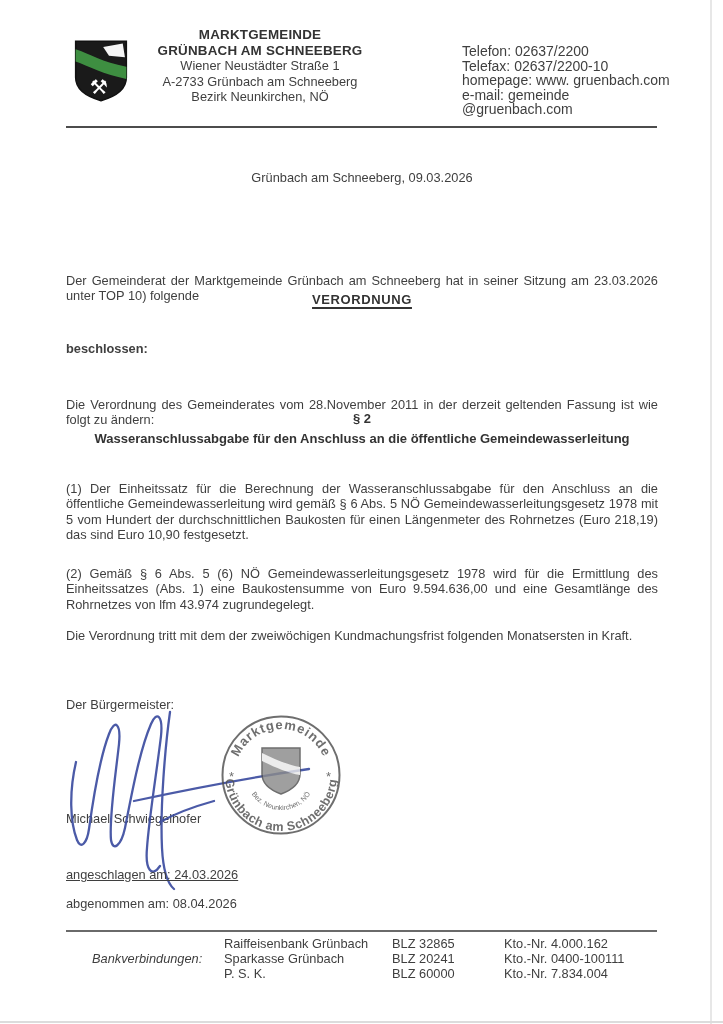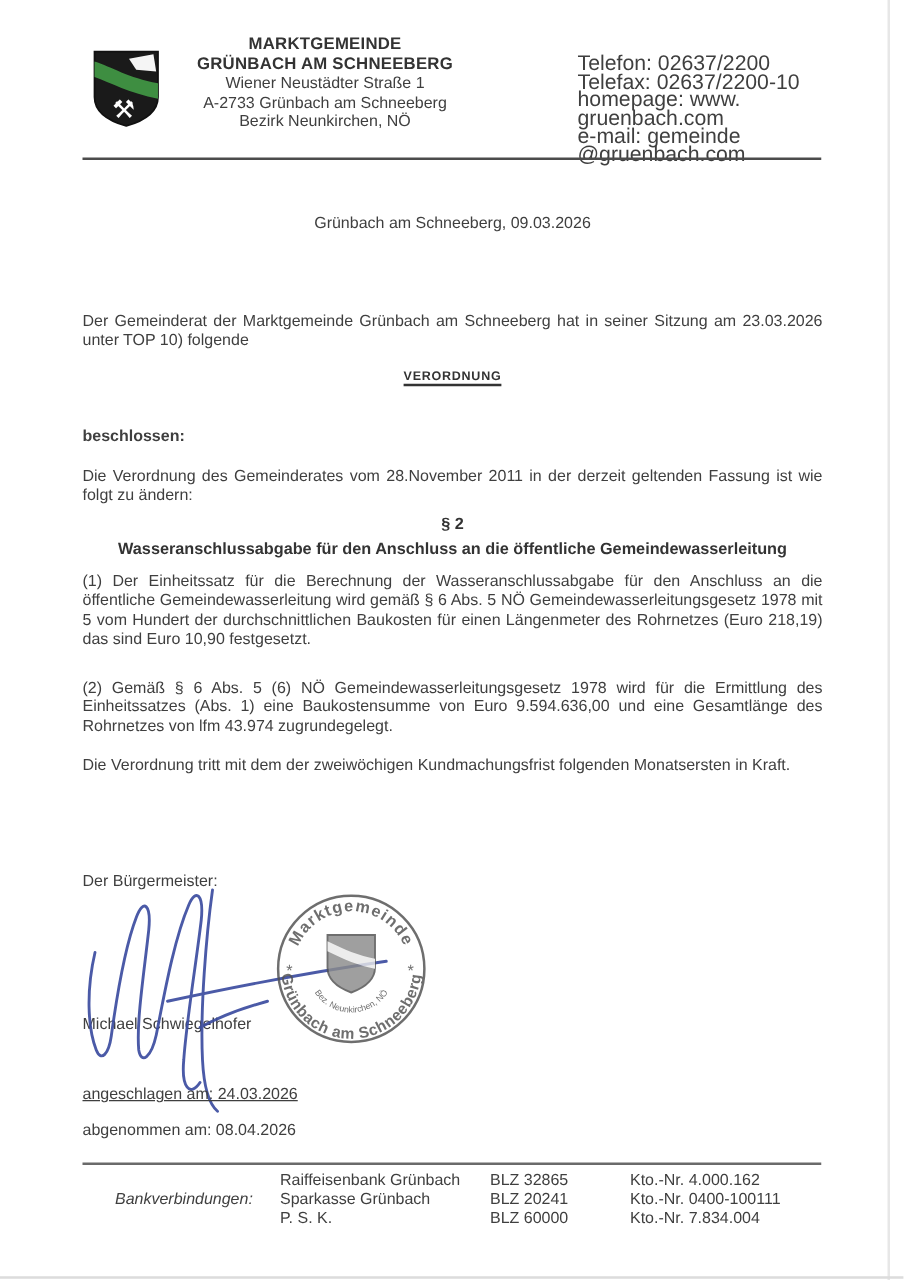--- a/index.html
+++ b/index.html
@@ -3,32 +3,32 @@
 <meta charset="utf-8">
 <style>
   html,body{margin:0;padding:0;background:#ffffff;}
   .page{
     position:relative;width:723px;height:1024px;background:#ffffff;
     font-family:"Liberation Sans","DejaVu Sans",sans-serif;
     color:#3f3f3f;font-size:12.8px;line-height:15.3px;overflow:hidden;
   }
   .abs{position:absolute;}
   .col{left:66px;width:592px;}
-  .just{text-align:justify;}
+  .just{text-align:justify;margin-top:24px;}
   .ctr{text-align:center;}
   .rgt{text-align:center;}
   .b{font-weight:bold;color:#333;}
   
   .crest{left:72px;top:38px;width:58px;height:66px;}
   .org-block{left:138px;top:27px;width:244px;text-align:center;line-height:15.5px;}
   .org-block .b{font-size:13.4px;letter-spacing:.2px;}
-  .contact-block{left:462px;top:44px;width:215px;line-height:14.6px;font-size:17px;}
+  .contact-block{left:462px;top:44px;width:215px;line-height:14.6px;font-size:14px;}
   .hrule{left:66px;top:126px;width:591px;height:2px;background:#4c4c4c;}
   
-  .doc-title{font-size:10px;letter-spacing:.6px;text-decoration:underline;text-underline-offset:3px;text-decoration-thickness:1.6px;}
+  .doc-title{font-size:13px;letter-spacing:.6px;text-decoration:underline;text-underline-offset:3px;text-decoration-thickness:1.6px;}
   .sec-head{font-size:13px;}
   
   .sig-svg{left:64px;top:700px;width:270px;height:192px;pointer-events:none;}
   .stamp{left:218px;top:712px;width:126px;height:126px;opacity:.82;}
   
   .frule{left:66px;top:930px;width:591px;height:1.5px;background:#6a6a6a;}
   .bank-grid{left:66px;top:936px;width:592px;display:grid;grid-template-columns:158px 168px 112px auto;row-gap:0;line-height:15.2px;}
   .bank-label{grid-row:1 / span 3;align-self:center;padding-left:26px;font-style:italic;}
   
   .edge-v{left:710px;top:0;width:1.5px;height:1024px;background:#e7e7e7;}

